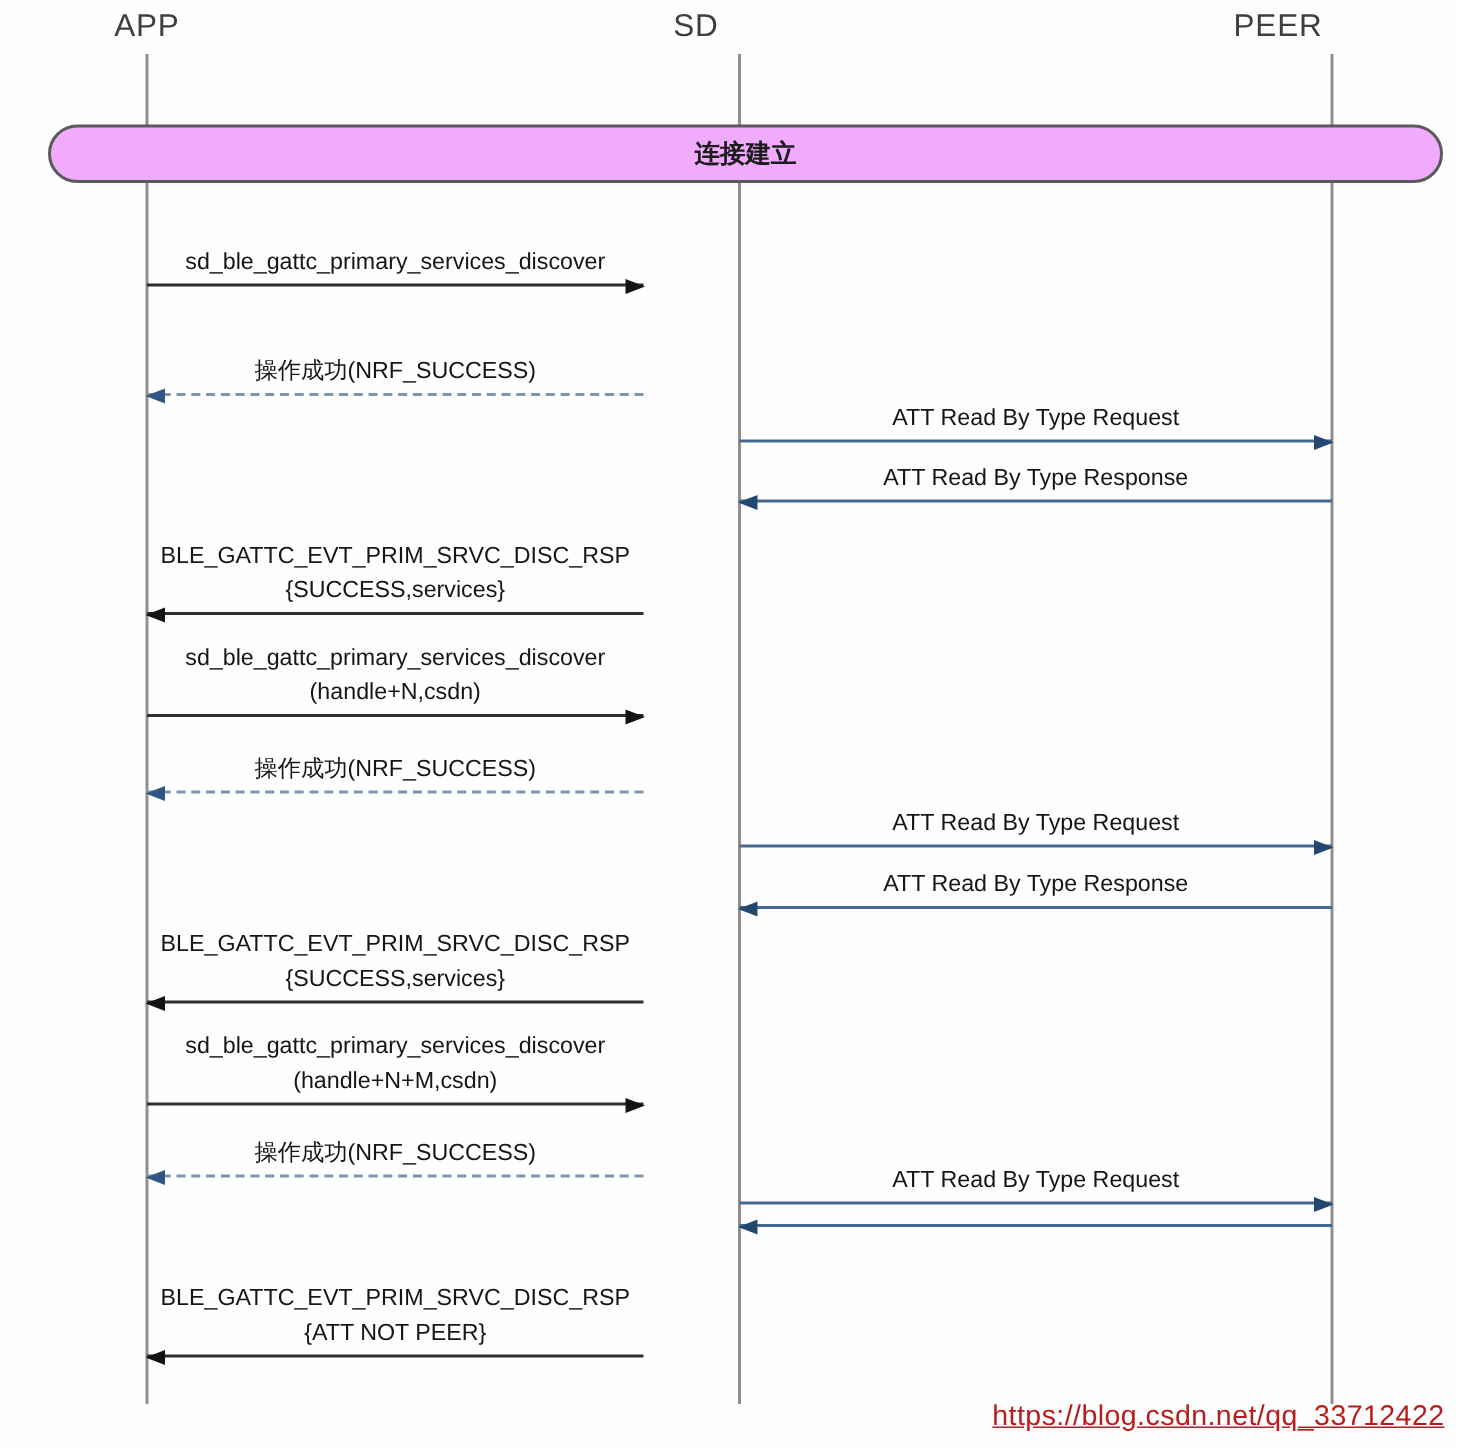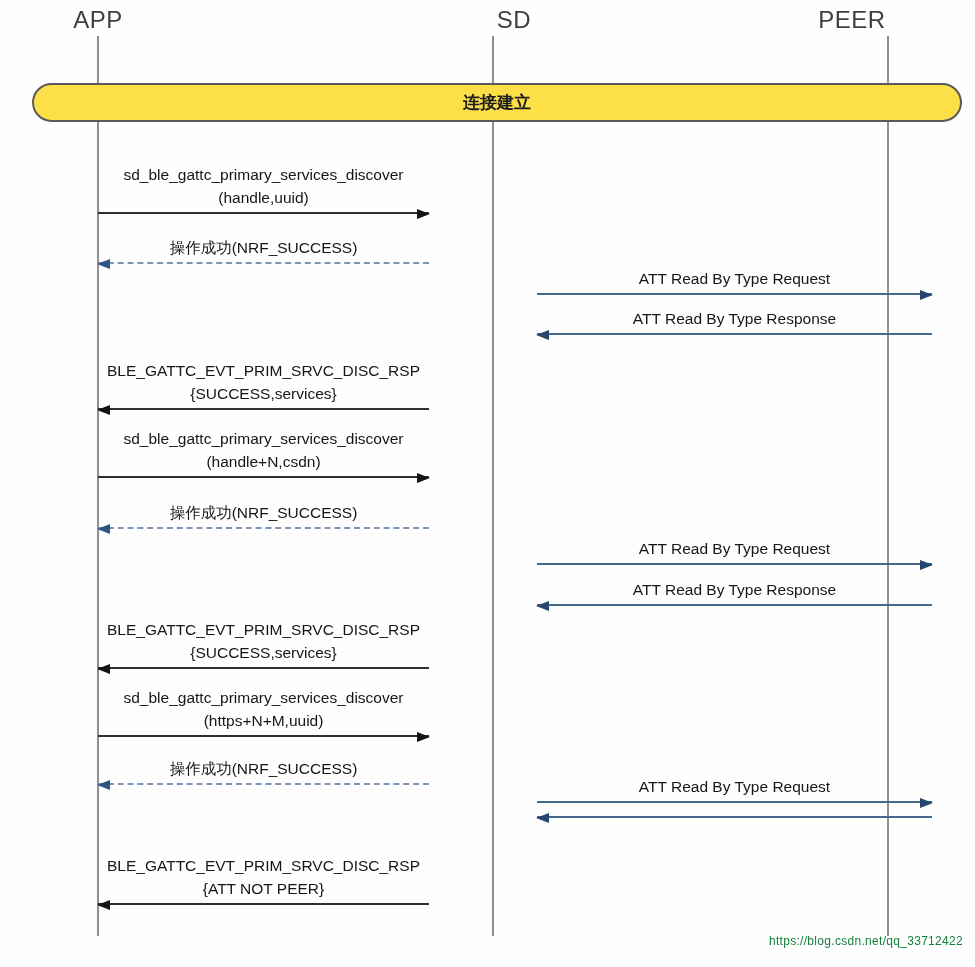--- a/index.html
+++ b/index.html
@@ -7,80 +7,79 @@
   body { font-family:"Liberation Sans","DejaVu Sans",sans-serif; }
 
   .canvas {
     position:relative; width:975px; height:967px;
     background:#fefefe; overflow:hidden;
   }
 
   
   .participant {
     position:absolute; top:6px; transform:translateX(-50%);
-    font-size:24px; color:#3f3f3f; letter-spacing:0.5px; white-space:nowrap;
+    font-size:21px; color:#3f3f3f; letter-spacing:0.5px; white-space:nowrap;
   }
 
   
   .lifeline {
     position:absolute; top:36px; height:900px; width:2px;
     background:#8f8f8f;
   }
 
   
   .band {
     position:absolute; left:32px; top:83px; width:930px; height:39px;
-    background:#fde047; border:2px solid #5a5a5a; border-radius:20px;
+    background:#f0abfc; border:2px solid #5a5a5a; border-radius:20px;
     display:flex; align-items:center; justify-content:center;
   }
   .band span { font-size:17px; font-weight:600; color:#1c1c1c; }
 
   
   .msg { position:absolute; }
   .msg.colL { left:98px;  width:331px; }
-  .msg.colR { left:493px; width:395px;margin-left:44px; }
+  .msg.colR { left:493px; width:395px; }
   .lbl { text-align:center; margin-bottom:3px; }
   .lbl span { display:block; font-size:15.5px; line-height:23px; color:#161616; white-space:nowrap; }
 
   .arrow { position:relative; height:0; }
   .a-black { border-top:2px solid #2f2f2f; --head:#141414; }
   .a-blue  { border-top:2px solid #44698f; --head:#24476f; }
   .a-dash  { border-top:2px dashed #7e95af; --head:#2f5684; }
 
   .head { position:absolute; top:-5px; width:0; height:0; border-style:solid; }
   .head-r { right:-1px; border-width:5.5px 0 5.5px 13px; border-color:transparent transparent transparent var(--head); }
   .head-l { left:-1px;  border-width:5.5px 13px 5.5px 0; border-color:transparent var(--head) transparent transparent; }
 
   
   .watermark {
     position:absolute; top:934px; right:12px;
-    font-size:12px; color:#15803d; letter-spacing:0.3px;
+    font-size:19px; color:#b91c1c; letter-spacing:0.3px;text-decoration:underline;
   }
 </style>
 </head>
 <body>
 
 <div class="canvas">
 
   <div class="lifeline" style="left:97px"></div>
   <div class="lifeline" style="left:492px"></div>
   <div class="lifeline" style="left:887px"></div>
 
   <div class="participant" style="left:98px">APP</div>
-  <div class="participant" style="left:514px">SD</div>
+  <div class="participant" style="left:464px">SD</div>
   <div class="participant" style="left:852px">PEER</div>
 
   <div class="band">
     <span>连接建立</span>
   </div>
 
   <div class="msg colL" style="top:163px">
     <div class="lbl">
       <span>sd_ble_gattc_primary_services_discover</span>
-      <span>(handle,uuid)</span>
     </div>
     <div class="arrow a-black">
         <i class="head head-r"></i>
       </div>
   </div>
 
   <div class="msg colL" style="top:236px">
     <div class="lbl">
       <span>操作成功(NRF_SUCCESS)</span>
     </div>
@@ -160,21 +159,21 @@
       <span>{SUCCESS,services}</span>
     </div>
     <div class="arrow a-black">
         <i class="head head-l"></i>
       </div>
   </div>
 
   <div class="msg colL" style="top:686px">
     <div class="lbl">
       <span>sd_ble_gattc_primary_services_discover</span>
-      <span>(https+N+M,uuid)</span>
+      <span>(handle+N+M,csdn)</span>
     </div>
     <div class="arrow a-black">
         <i class="head head-r"></i>
       </div>
   </div>
 
   <div class="msg colL" style="top:757px">
     <div class="lbl">
       <span>操作成功(NRF_SUCCESS)</span>
     </div>

